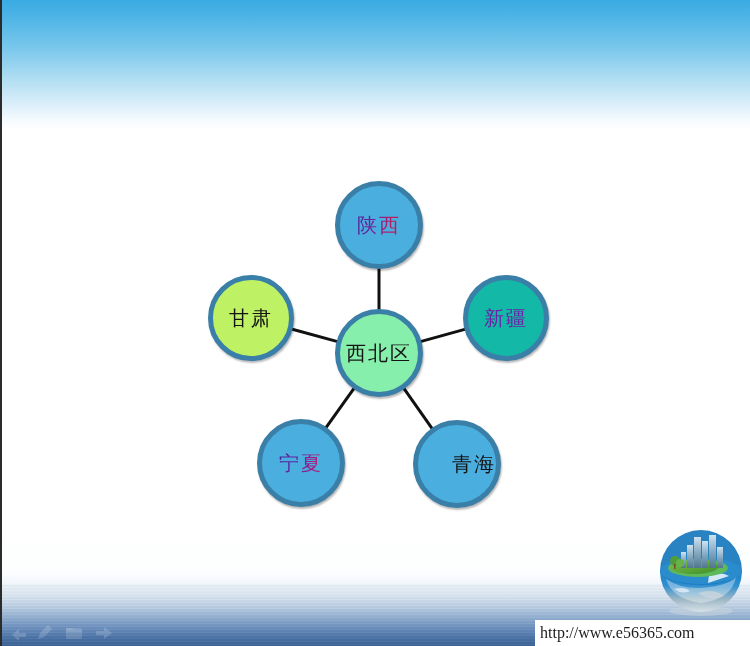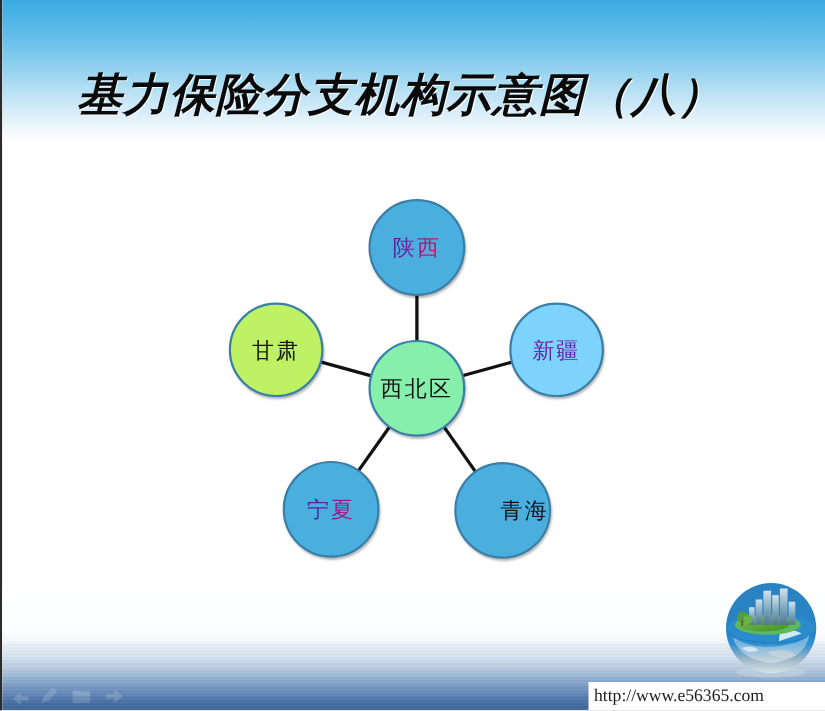--- a/index.html
+++ b/index.html
@@ -97,21 +97,21 @@
   }
   .edges {
     position: absolute;
     left: 0; top: 0;
     width: 750px; height: 646px;
   }
   .node {
     position: absolute;
     border-radius: 50%;
     background: #4aafdf;
-    border: 2px solid #0369a1;
+    border: 5px solid #0369a1;
     box-sizing: border-box;
     display: flex;
     align-items: center;
     justify-content: center;
     box-shadow: 1px 2px 2px rgba(0,0,0,0.28);
   }
   .node-label {
     font-family: "DejaVu Serif", "Liberation Serif", serif;
     font-size: 20px;
     line-height: 20px;
@@ -177,38 +177,37 @@
 <body>
 
 <div id="slide">
 
   <div class="sky"></div>
   <div class="midwhite"></div>
   <div class="ocean"></div>
   <div class="horizon-glow"></div>
   <div class="ocean-texture"></div>
 
-  <div class="title">基力保险分支机构示意图（八）</div>
 
   <div id="diagram">
     <svg class="edges" viewBox="0 0 750 646">
         <line x1="377" y1="311" x2="377" y2="267" stroke="#111111" stroke-width="3" stroke-linecap="butt"></line>
         <line x1="417.49050699956643" y1="341.8411988583872" x2="464.4735526908994" y2="328.8931154001458" stroke="#111111" stroke-width="3" stroke-linecap="butt"></line>
         <line x1="401.14771170194183" y1="387.364051268148" x2="430.85228829805817" y2="429.635948731852" stroke="#111111" stroke-width="3" stroke-linecap="butt"></line>
         <line x1="352.70599135306685" y1="387.2607814251622" x2="323.29400864693315" y2="428.7392185748378" stroke="#111111" stroke-width="3" stroke-linecap="butt"></line>
         <line x1="336.4872323429567" y1="341.92229009377724" x2="288.5481779509232" y2="328.81395490845557" stroke="#111111" stroke-width="3" stroke-linecap="butt"></line>
       </svg>
     <div id="nodes-layer">
         <div class="node" style="left: 333px; top: 309px; width: 88px; height: 88px; background: #86efac; border-color: rgb(58, 127, 168);">
           <span class="node-label lbl-dark">西北区</span>
         </div>
         <div class="node" style="left: 333px; top: 181px; width: 88px; height: 88px; background: rgb(74, 175, 223); border-color: rgb(58, 127, 168);">
           <span class="node-label lbl-grad-pr">陕西</span>
         </div>
-        <div class="node" style="left: 461px; top: 275px; width: 86px; height: 86px; background: #7dd3fc; border-color: rgb(58, 127, 168); text-align: center;">
+        <div class="node" style="left: 461px; top: 275px; width: 86px; height: 86px; background: #14b8a6; border-color: rgb(58, 127, 168); text-align: center;">
           <span class="node-label lbl-purple">新疆</span>
         </div>
         <div class="node" style="left: 411px; top: 420px; width: 88px; height: 88px; background: rgb(74, 175, 223); border-color: rgb(58, 127, 168); justify-content: flex-end;">
           <span class="node-label lbl-dark">青海</span>
         </div>
         <div class="node" style="left: 255px; top: 419px; width: 88px; height: 88px; background: rgb(74, 175, 223); border-color: rgb(58, 127, 168);">
           <span class="node-label lbl-grad-pm">宁夏</span>
         </div>
         <div class="node" style="left: 206px; top: 275px; width: 86px; height: 86px; background: #bef264; border-color: rgb(58, 127, 168);">
           <span class="node-label lbl-dark">甘肃</span>

